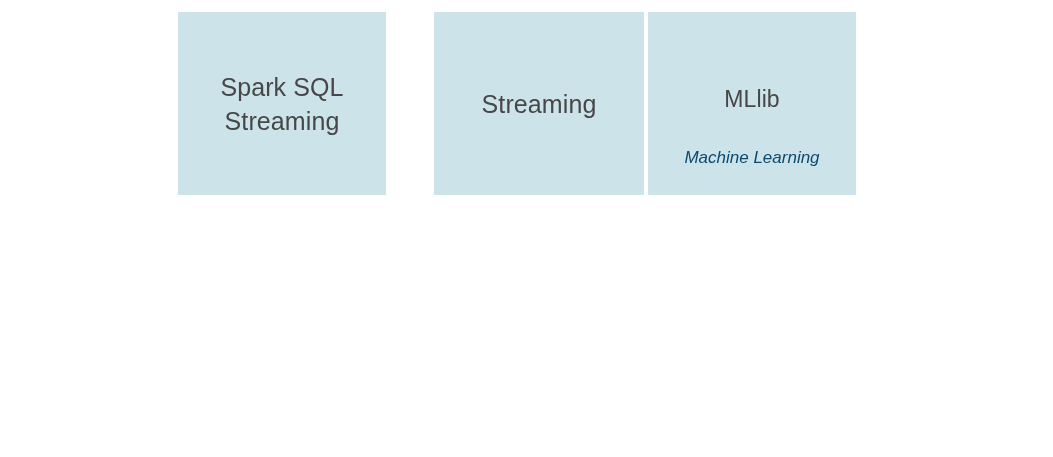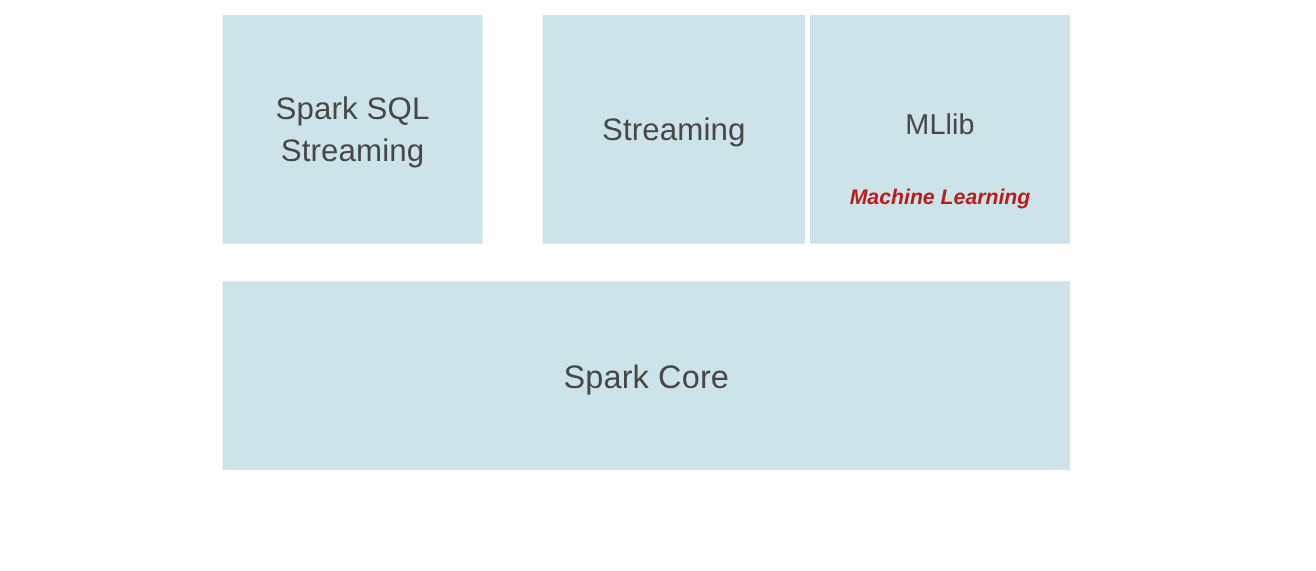--- a/index.html
+++ b/index.html
@@ -68,22 +68,22 @@
 
   #box-mllib .box-title {
     font-size: 23px;
     line-height: 30px;
     margin-top: 47px;
   }
 
   .box-subtitle {
     font-size: 17px;
     font-style: italic;
-    font-weight: bold;
-    color: #b91c1c;
+    font-weight: normal;
+    color: #0c4a6e;
     line-height: 24px;
     white-space: nowrap;
     margin-top: 32px;
   }
 
   #box-spark-core .box-title {
     font-size: 26px;
     line-height: 34px;
   }
 
@@ -113,19 +113,14 @@
     </div>
   </div>
 
   <div class="stack-box layer-box" id="box-mllib" style="background: rgb(204, 227, 234); color: rgb(71, 71, 71);">
     <div class="box-text">
       <span class="box-title box-title-line">MLlib</span>
       <span class="box-subtitle">Machine Learning</span>
     </div>
   </div>
 
-  <div class="stack-box" id="box-spark-core" style="background: rgb(204, 227, 234); color: rgb(71, 71, 71);">
-    <div class="box-text">
-      <span class="box-title box-title-line">Spark Core</span>
-    </div>
-  </div>
 
 </div>
 
 </body></html>

